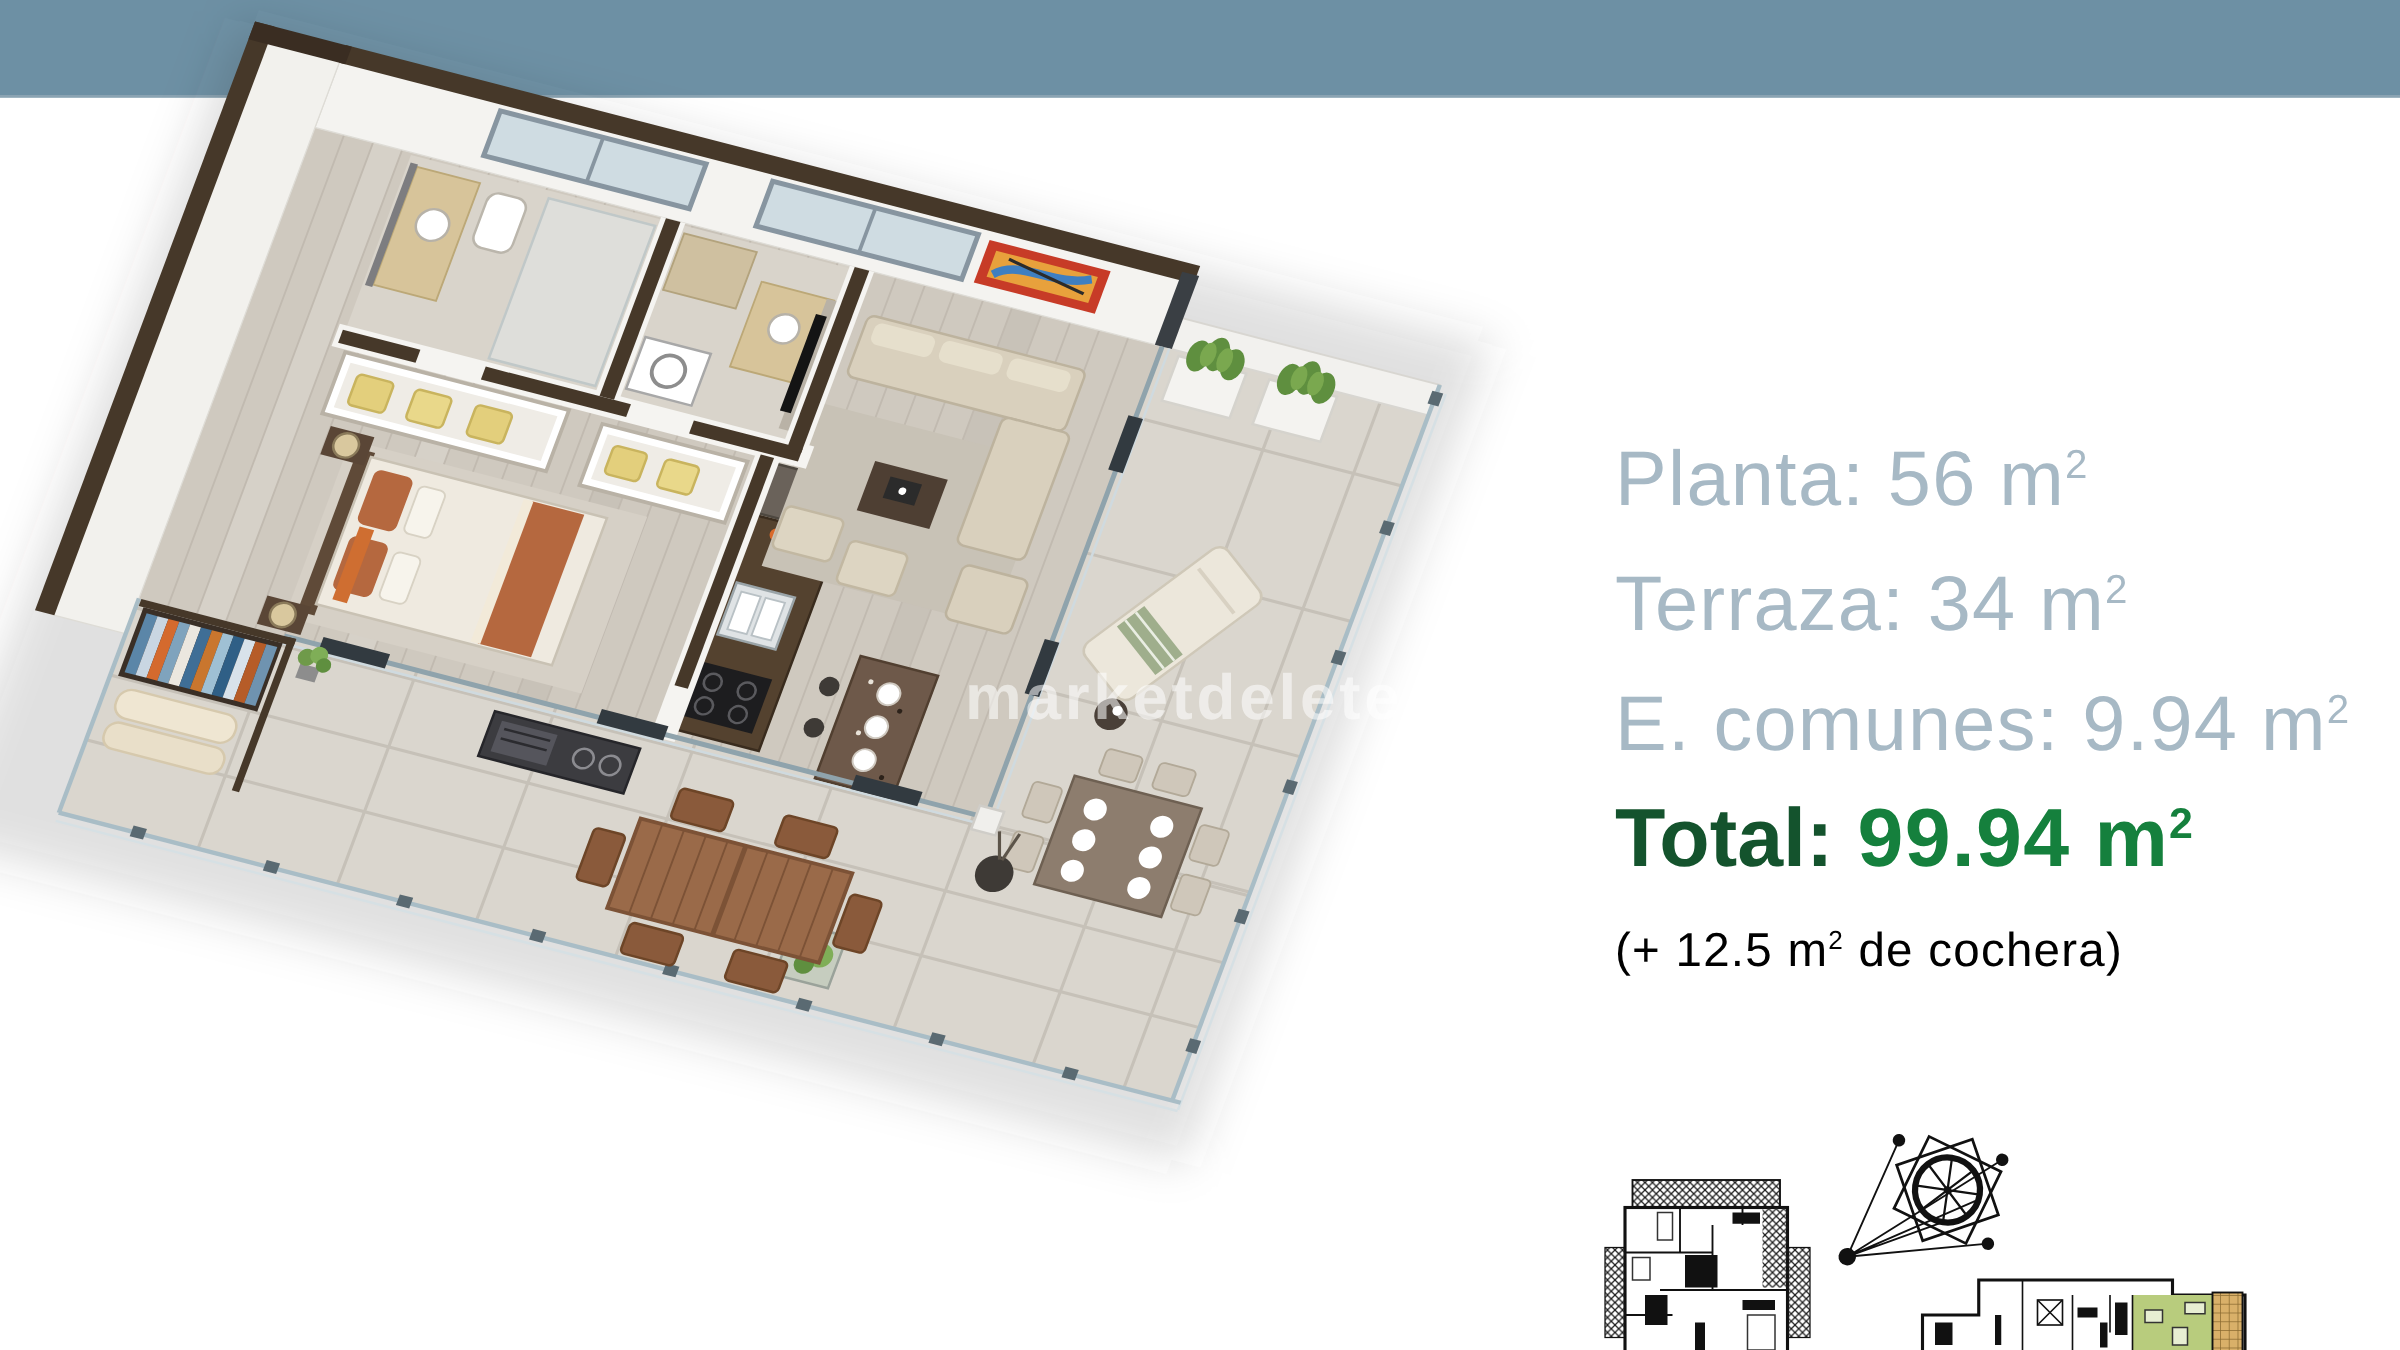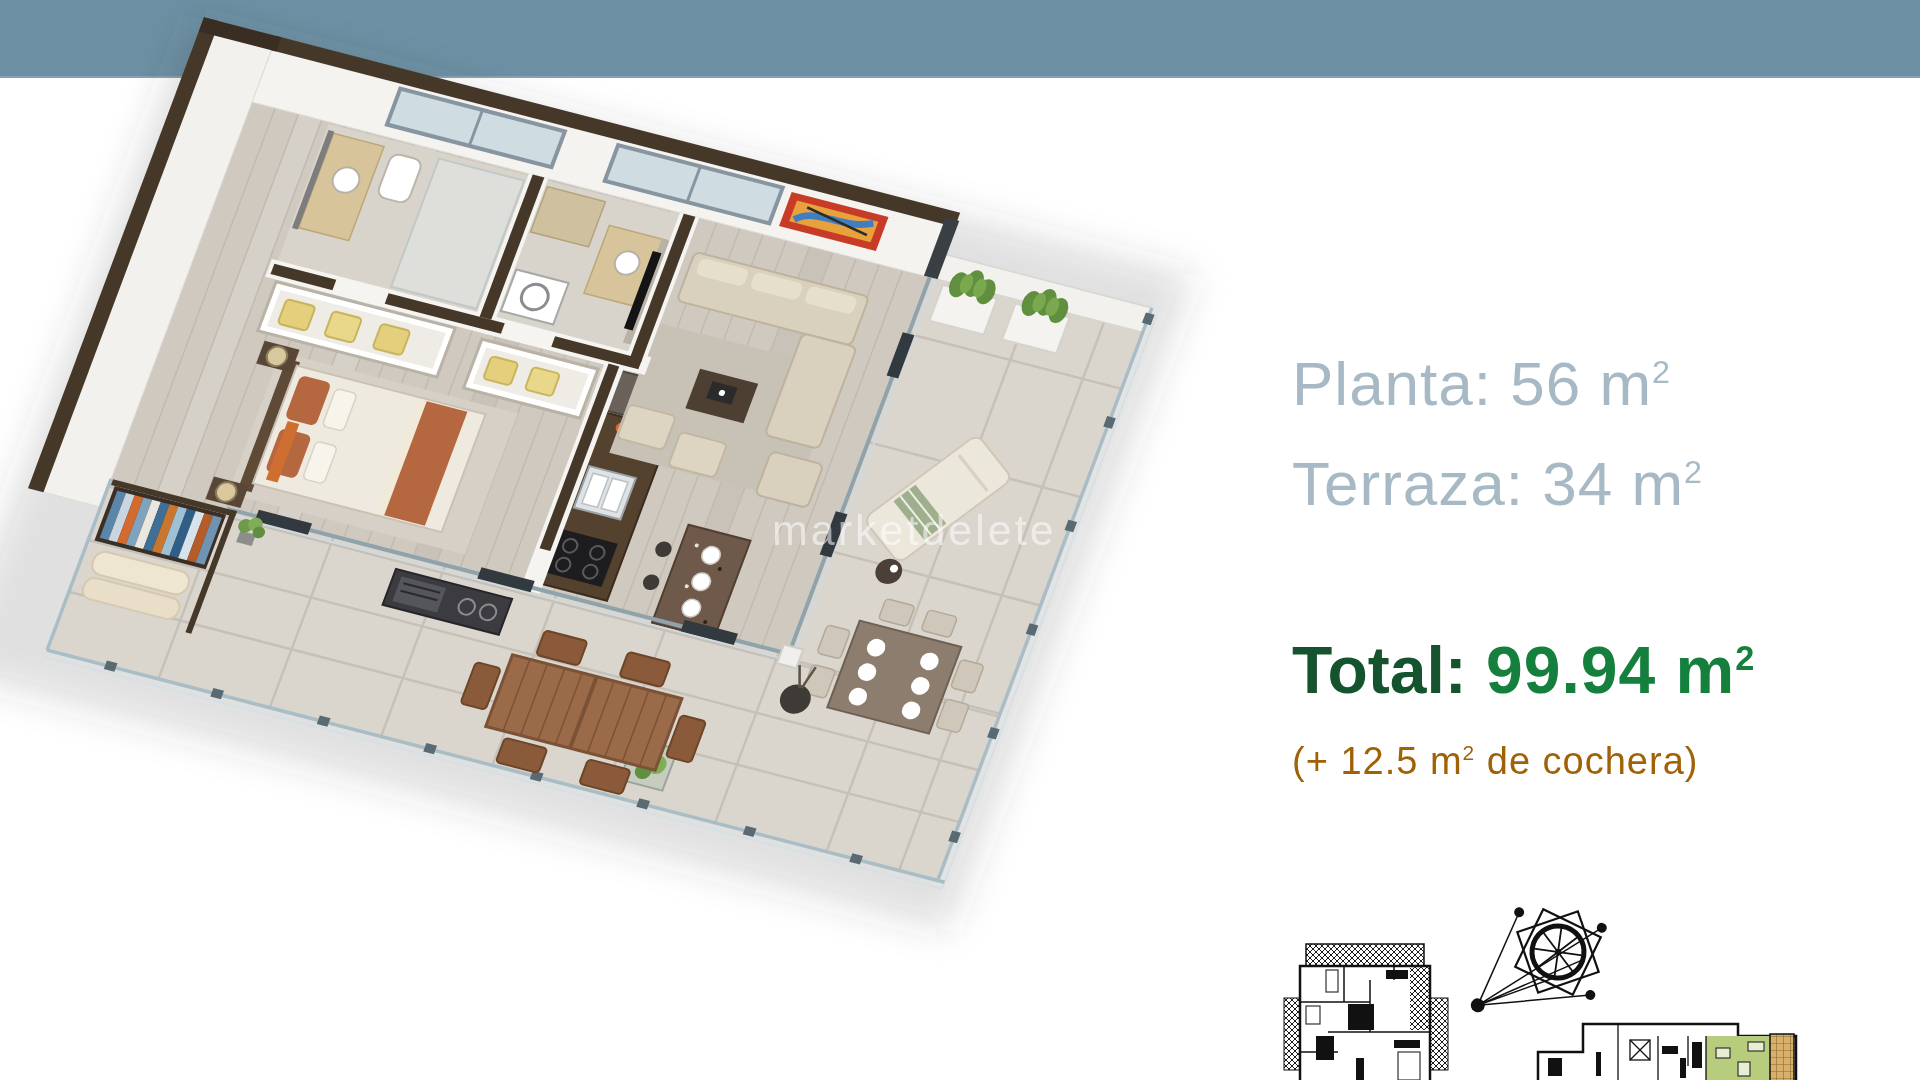--- a/index.html
+++ b/index.html
@@ -1,31 +1,31 @@
 <!DOCTYPE html>
 <html><head>
 <meta charset="utf-8">
 <style>
   html,body{margin:0;padding:0;background:#ffffff;}
   .page{position:relative;width:1920px;height:1080px;overflow:hidden;background:#ffffff;
         font-family:"Liberation Sans", sans-serif;}
   .header-bar{position:absolute;left:0;top:0;width:1920px;height:76px;background:#6d90a4;
               border-bottom:2px solid #8aa3b2;}
   .plan3d{position:absolute;left:0;top:0;width:1370px;height:1080px;}
-  .watermark{position:absolute;left:772px;top:506px;font-size:43px;font-weight:400;
+  .watermark{position:absolute;left:772px;top:528px;font-size:51px;font-weight:700;
              letter-spacing:3px;color:rgba(255,255,255,0.55);z-index:5;user-select:none;}
   .specs{position:absolute;left:0;top:16px;width:1920px;height:1080px;pointer-events:none;}
   .spec-line{position:absolute;left:1292px;color:#a7b9c5;font-weight:300;font-size:62px;
              letter-spacing:1px;white-space:nowrap;}
   .spec-line sup{font-size:52%;}
   .l1{top:332px;} .l2{top:432px;text-align:center;} .l3{top:528px;}
   .total-line{top:616px;font-size:66px;}
   .total-label{color:#14532d;font-weight:700;letter-spacing:0;}
   .total-value{color:#15803d;font-weight:700;}
-  .spec-note{position:absolute;left:1292px;top:724px;color:#a16207;font-weight:300;
+  .spec-note{position:absolute;left:1292px;top:724px;color:#000000;font-weight:300;
              font-size:38px;letter-spacing:1px;white-space:nowrap;}
   .spec-note sup{font-size:55%;}
   .miniplans{position:absolute;left:1280px;top:900px;width:640px;height:180px;}
 </style>
 </head>
 <body>
 
 <div class="page">
 
   <div class="header-bar"></div>
@@ -368,20 +368,23 @@
 
   <div class="watermark">marketdelete</div>
 
   <div class="specs">
     <div class="spec-line l1">
       <span>Planta: 56 m</span><sup>2</sup>
     </div>
     <div class="spec-line l2">
       <span>Terraza: 34 m</span><sup>2</sup>
     </div>
+    <div class="spec-line l3">
+      <span>E. comunes: 9.94 m</span><sup>2</sup>
+    </div>
     <div class="spec-line total-line">
       <span class="total-label">Total:</span><span class="total-value"> 99.94 m</span><sup class="total-value">2</sup>
     </div>
     <div class="spec-note">
       <span>(+ 12.5 m</span><sup>2</sup><span> de cochera)</span>
     </div>
   </div>
 
   <svg class="miniplans" viewBox="0 0 640 180" xmlns="http://www.w3.org/2000/svg">
     <defs>

